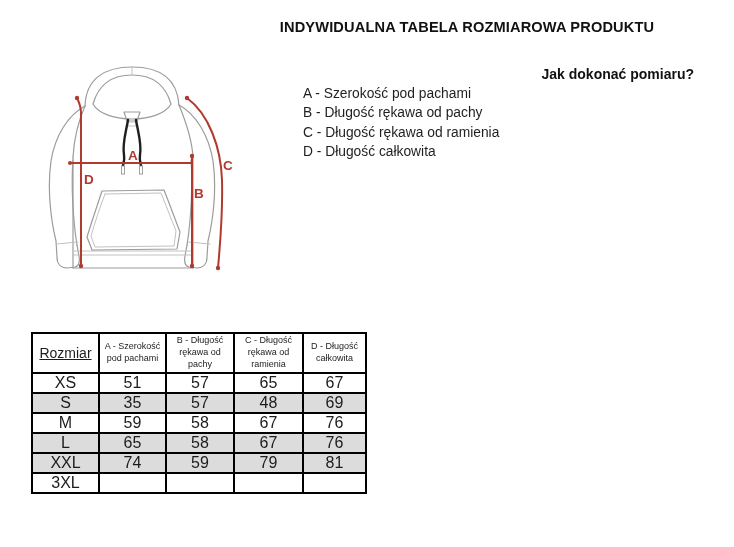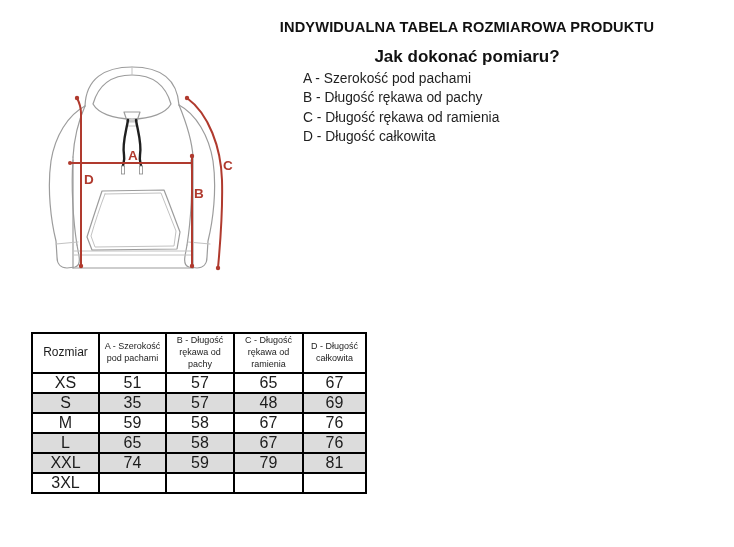--- a/index.html
+++ b/index.html
@@ -18,22 +18,23 @@
   }
   .page-title{
     font-size:14.6px;font-weight:bold;color:#111;
     margin:7px 0 0 0;letter-spacing:.15px;text-align:center;
   }
   .intro{
     margin:26px 0 0 0;font-size:13.8px;line-height:19px;color:#1f1f1f;
   }
   .intro .line{display:block;}
   .guide-title{
-    font-size:17px;font-weight:bold;color:#111;
-    margin:12px 0 2px 0;
+    font-size:14px;font-weight:bold;color:#111;
+    margin:31px 0 2px 0;
+    text-align:right;
   }
   .guide-list{
     text-align:left;padding-left:63px;margin:0;list-style:none;
     font-size:13.8px;line-height:19.3px;color:#1f1f1f;
   }
   
   .diagram{position:absolute;left:28px;top:60px;}
   .outline{stroke:var(--outline,#9c9c9c);fill:none;stroke-width:1.2;stroke-linecap:round;stroke-linejoin:round;}
   .outline-light{stroke:#c2c2c2;fill:none;stroke-width:1;stroke-linecap:round;stroke-linejoin:round;}
   .string{stroke:var(--string,#1f1f1f);fill:none;stroke-width:2.4;stroke-linecap:round;}
@@ -46,21 +47,21 @@
     position:absolute;left:31px;top:332px;
     border-collapse:collapse;table-layout:fixed;
     font-family:"Liberation Sans",sans-serif;color:#1c1c1c;
   }
   .size-table th,.size-table td{
     border:2px solid var(--tborder,#000);
     text-align:center;vertical-align:middle;padding:0;
     background:#fff;
   }
   .size-table th{font-weight:normal;font-size:9px;line-height:1.3;height:38px;}
-  .size-table th.col-size{font-size:12px;}
+  .size-table th.col-size{font-size:14px;text-decoration:underline;}
   .size-table td{font-size:16px;height:17px;}
   .size-table tr.shaded td{background:var(--shade,#dcdcdc);}
 </style>
 </head>
 <body>
 
 <div class="page">
 
   <svg class="diagram" width="212" height="235" viewBox="0 0 212 235">
 

